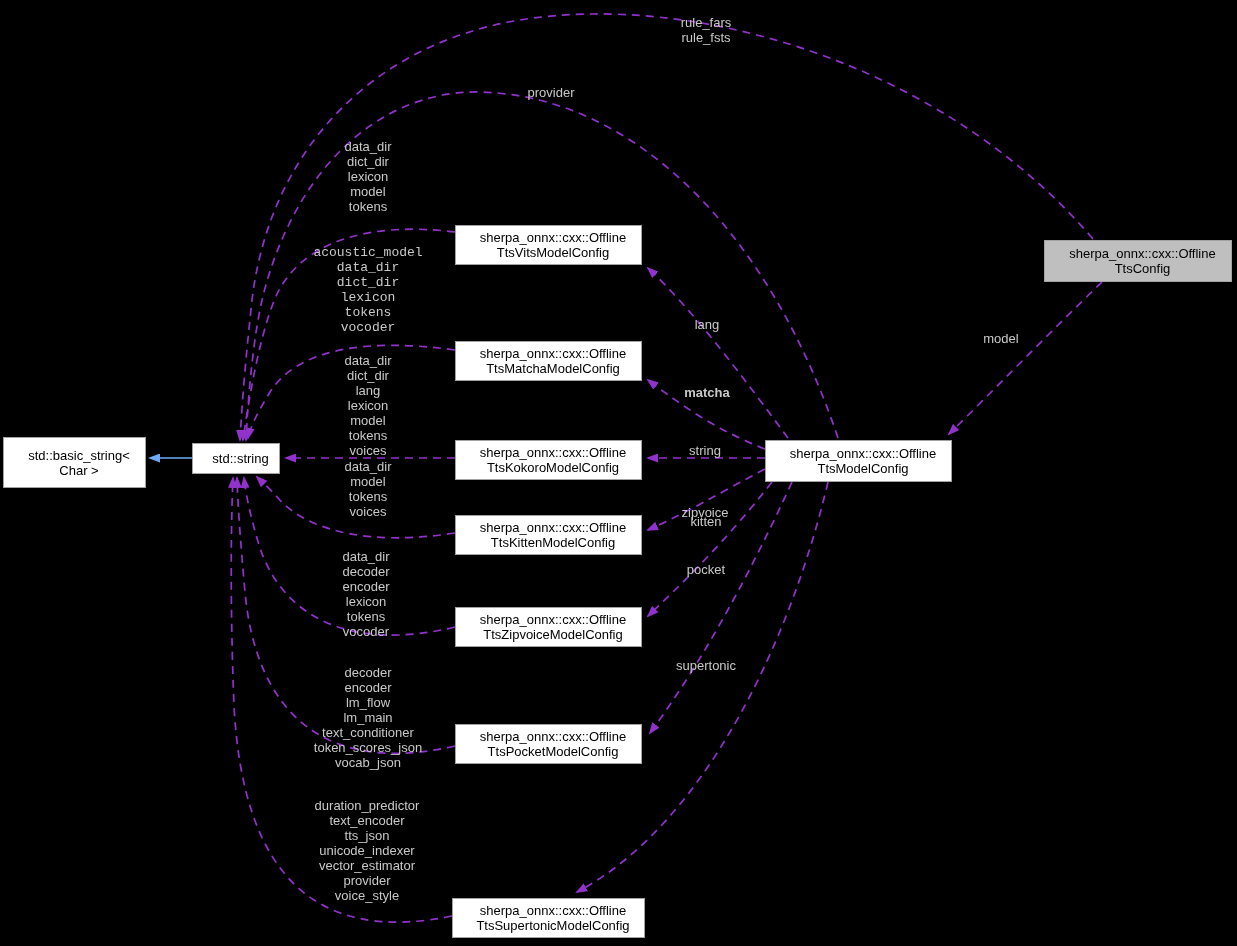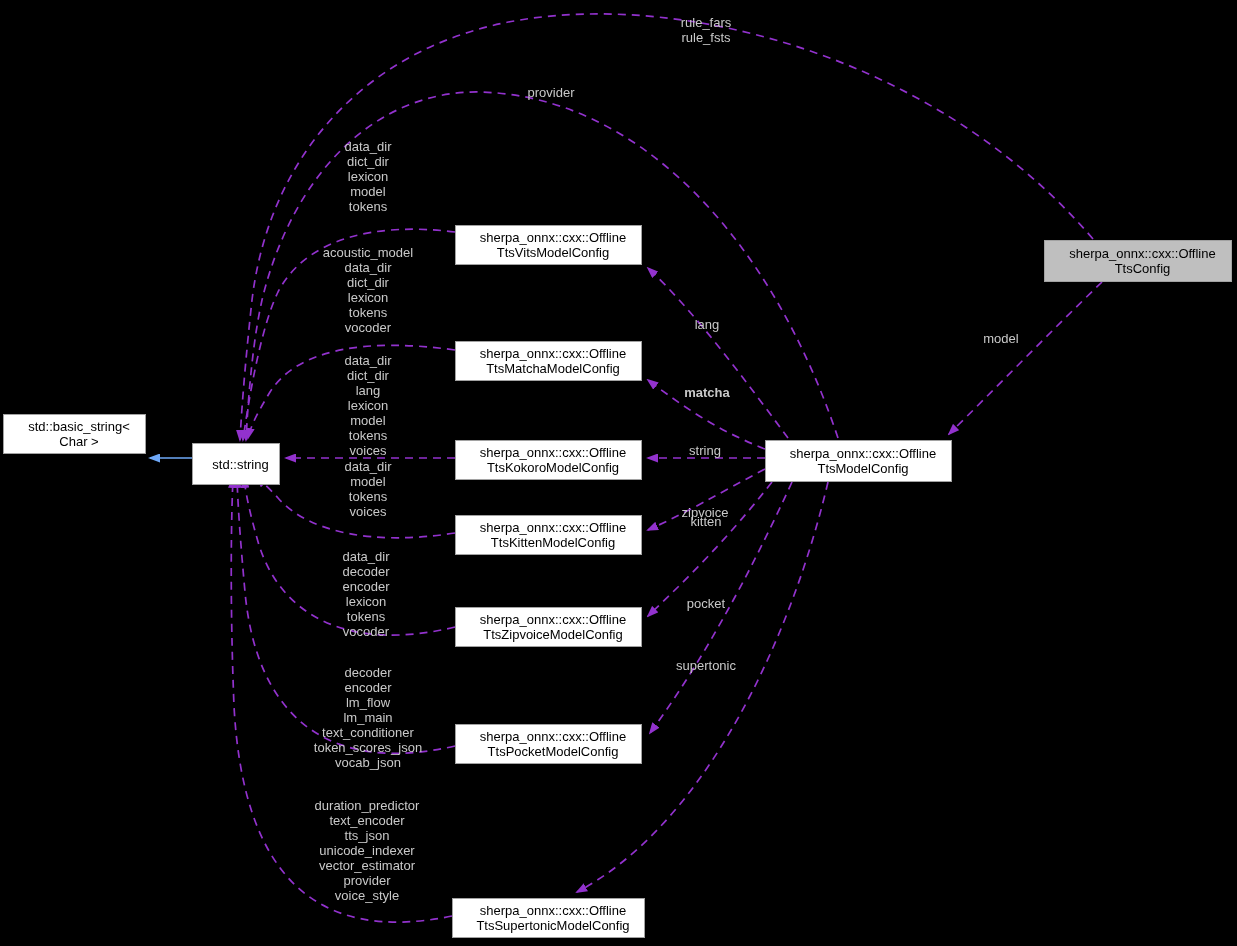--- a/index.html
+++ b/index.html
@@ -27,47 +27,47 @@
     color:var(--node-text);font-size:13px;line-height:15px;text-align:center;
     display:flex;align-items:center;justify-content:center;white-space:pre-line;
     box-sizing:border-box;cursor:pointer;padding-left:9px;
   }
   .node.selected{background:var(--node-selected-bg);}
   .elabel{
     position:absolute;color:var(--label);font-size:13px;line-height:15px;
     text-align:center;white-space:pre-line;transform:translateX(-50%);
   }
   
-  #n-basic-string{left:3px;top:414px;width:143px;height:40px;cursor:default;}
-  #n-std-string{left:192px;top:443px;width:88px;height:42px;cursor:default;}
+  #n-basic-string{left:3px;top:437px;width:143px;height:51px;cursor:default;}
+  #n-std-string{left:192px;top:443px;width:88px;height:31px;cursor:default;}
   #n-vits{left:455px;top:225px;width:187px;height:40px;}
   #n-matcha{left:455px;top:341px;width:187px;height:40px;}
   #n-kokoro{left:455px;top:440px;width:187px;height:40px;}
   #n-kitten{left:455px;top:515px;width:187px;height:40px;}
   #n-zipvoice{left:455px;top:607px;width:187px;height:40px;}
   #n-pocket{left:455px;top:724px;width:187px;height:40px;}
   #n-supertonic{left:452px;top:898px;width:193px;height:40px;}
   #n-model-config{left:765px;top:440px;width:187px;height:42px;}
   #n-tts-config{left:1044px;top:240px;width:188px;height:42px;}
   
   #l-rule{left:706px;top:3px;margin-top:12px;}
   #l-provider{left:551px;top:85px;}
   #l-vits-members{left:368px;top:139px;}
-  #l-matcha-members{left:368px;top:245px;}
+  #l-matcha-members{left:368px;top:245px;font-family:Liberation Mono, monospace;}
   #l-kokoro-members{left:368px;top:353px;}
   #l-kitten-members{left:368px;top:459px;}
   #l-zipvoice-members{left:366px;top:549px;}
   #l-pocket-members{left:368px;top:665px;}
   #l-supertonic-members{left:367px;top:798px;}
   #l-vits{left:707px;top:317px;}
   #l-matcha{left:707px;top:385px;font-weight:bold;}
   #l-kokoro{left:705px;top:443px;}
   #l-kitten{left:706px;top:498px;margin-top:16px;}
   #l-zipvoice{left:705px;top:505px;}
-  #l-pocket{left:706px;top:562px;margin-top:34px;}
+  #l-pocket{left:706px;top:562px;}
   #l-supertonic{left:706px;top:658px;text-align:right;}
   #l-model{left:1001px;top:331px;}
 </style>
 </head>
 <body>
 
 <div class="canvas">
 
   <svg class="edges" viewBox="0 0 1237 946" xmlns="http://www.w3.org/2000/svg">
     <defs>

